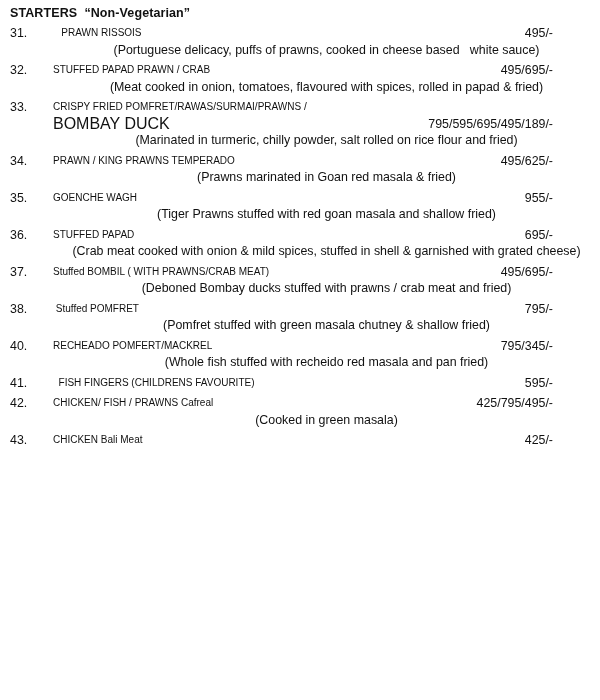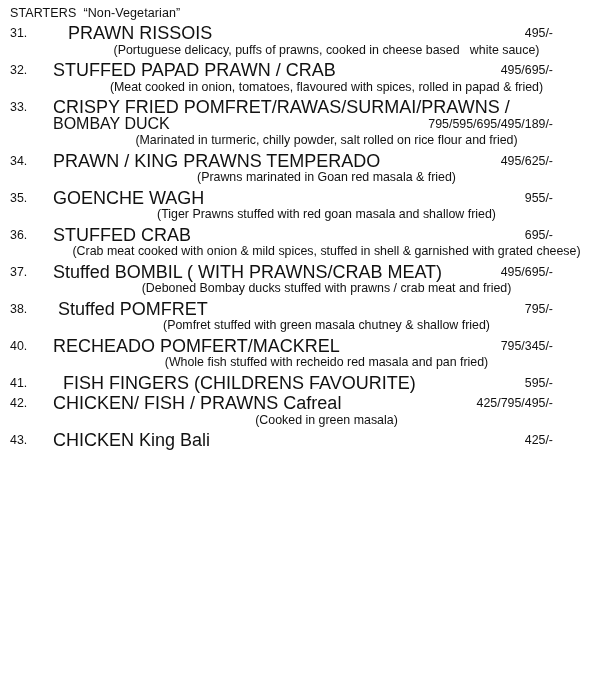--- a/index.html
+++ b/index.html
@@ -21,21 +21,21 @@
     position: relative;
     width: 600px;
     height: 700px;
     box-sizing: border-box;
     padding: 5px 0 0 0;
   }
 
   
   .section-header {
     font-size: 12.5px;
-    font-weight: normal;
+    font-weight: bold;
     letter-spacing: 0.1px;
     padding-left: 10px;
     line-height: 16px;
     white-space: pre;
   }
 
   
   .menu-item {
     position: relative;
     margin-top: 4px;
@@ -54,21 +54,21 @@
     position: absolute;
     left: 10px;
     top: 0;
     font-size: 12.4px;
   }
 
   .item-name {
     position: absolute;
     left: 53px;
     top: 0;
-    font-size: 18px;
+    font-size: 10px;
     white-space: pre;
   }
 
   .item-name-cont {
     position: absolute;
     left: 53px;
     top: 0;
     font-size: 16px;
     white-space: pre;
   }
@@ -115,21 +115,21 @@
       </div>
       <div class="menu-item">
         <div class="item-line"><span class="item-number">34.</span><span class="item-name">PRAWN / KING PRAWNS TEMPERADO</span><span class="item-price">495/625/-</span></div>
         <div class="item-desc">(Prawns marinated in Goan red masala &amp; fried)</div>
       </div>
       <div class="menu-item">
         <div class="item-line"><span class="item-number">35.</span><span class="item-name">GOENCHE WAGH</span><span class="item-price">955/-</span></div>
         <div class="item-desc">(Tiger Prawns stuffed with red goan masala and shallow fried)</div>
       </div>
       <div class="menu-item">
-        <div class="item-line"><span class="item-number">36.</span><span class="item-name">STUFFED CRAB</span><span class="item-price">695/-</span></div>
+        <div class="item-line"><span class="item-number">36.</span><span class="item-name">STUFFED PAPAD</span><span class="item-price">695/-</span></div>
         <div class="item-desc">(Crab meat cooked with onion &amp; mild spices, stuffed in shell &amp; garnished with grated cheese)</div>
       </div>
       <div class="menu-item">
         <div class="item-line"><span class="item-number">37.</span><span class="item-name">Stuffed BOMBIL ( WITH PRAWNS/CRAB MEAT)</span><span class="item-price">495/695/-</span></div>
         <div class="item-desc">(Deboned Bombay ducks stuffed with prawns / crab meat and fried)</div>
       </div>
       <div class="menu-item">
         <div class="item-line"><span class="item-number">38.</span><span class="item-name"> Stuffed POMFRET</span><span class="item-price">795/-</span></div>
         <div class="item-desc">(Pomfret stuffed with green masala chutney &amp; shallow fried)</div>
       </div>
@@ -138,17 +138,17 @@
         <div class="item-desc">(Whole fish stuffed with recheido red masala and pan fried)</div>
       </div>
       <div class="menu-item">
         <div class="item-line"><span class="item-number">41.</span><span class="item-name">  FISH FINGERS (CHILDRENS FAVOURITE)</span><span class="item-price">595/-</span></div>
       </div>
       <div class="menu-item">
         <div class="item-line"><span class="item-number">42.</span><span class="item-name">CHICKEN/ FISH / PRAWNS Cafreal</span><span class="item-price">425/795/495/-</span></div>
         <div class="item-desc">(Cooked in green masala)</div>
       </div>
       <div class="menu-item">
-        <div class="item-line"><span class="item-number">43.</span><span class="item-name">CHICKEN King Bali</span><span class="item-price">425/-</span></div>
+        <div class="item-line"><span class="item-number">43.</span><span class="item-name">CHICKEN Bali Meat</span><span class="item-price">425/-</span></div>
       </div>
     </div>
 
 </div>
 
 </body></html>

